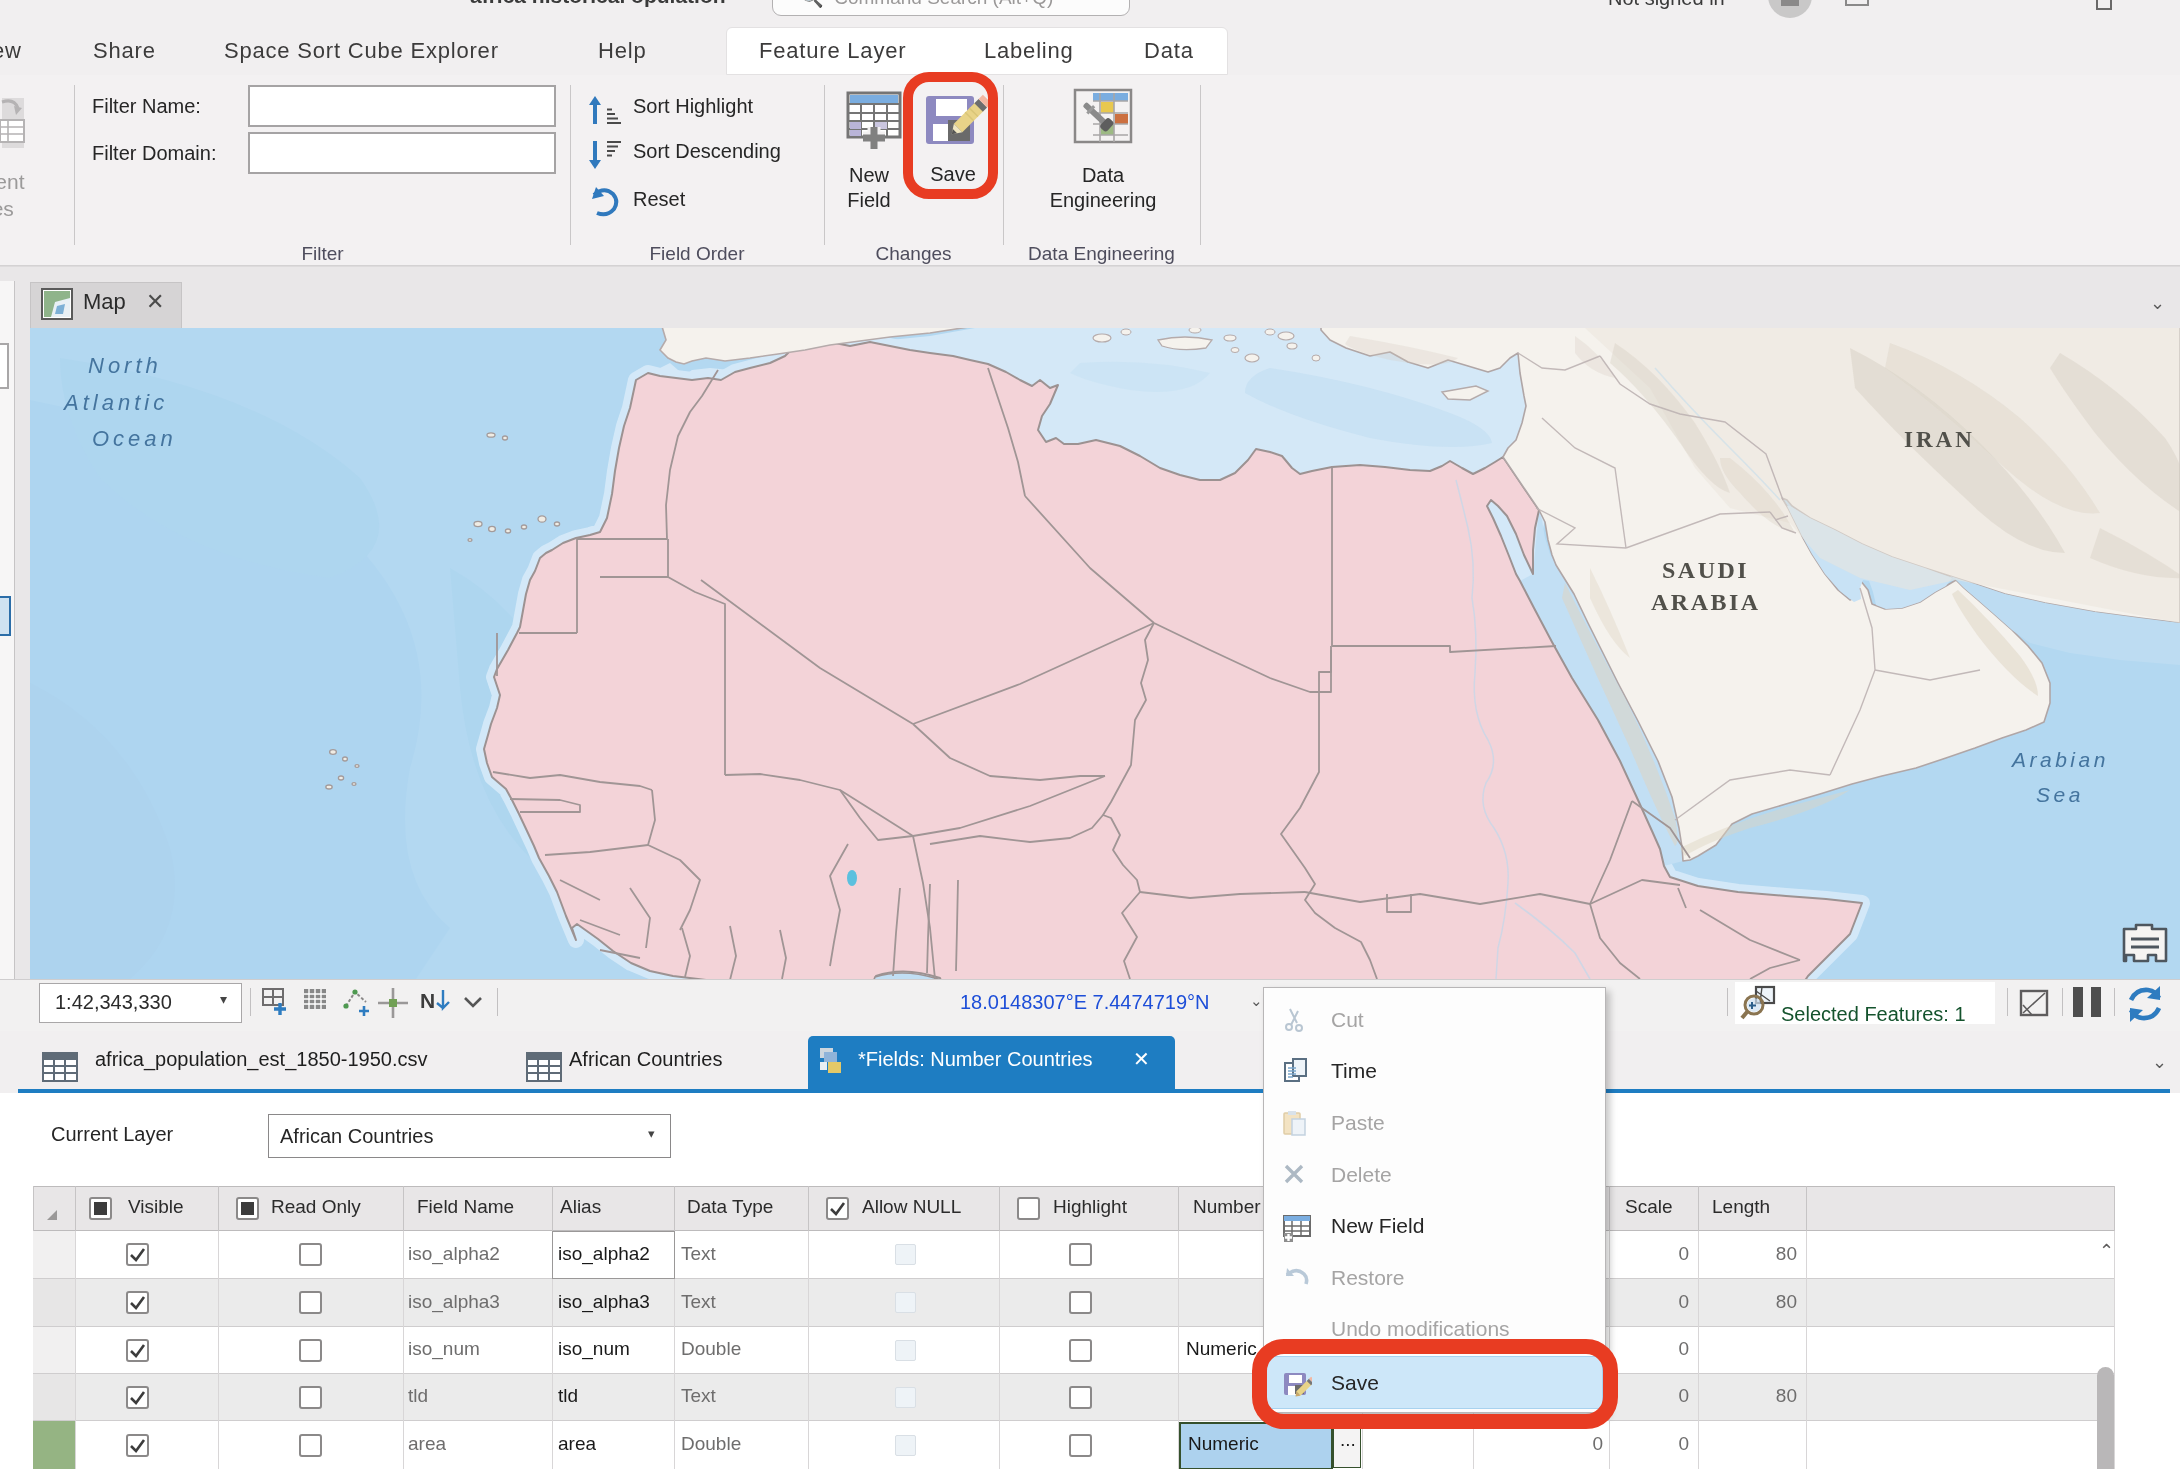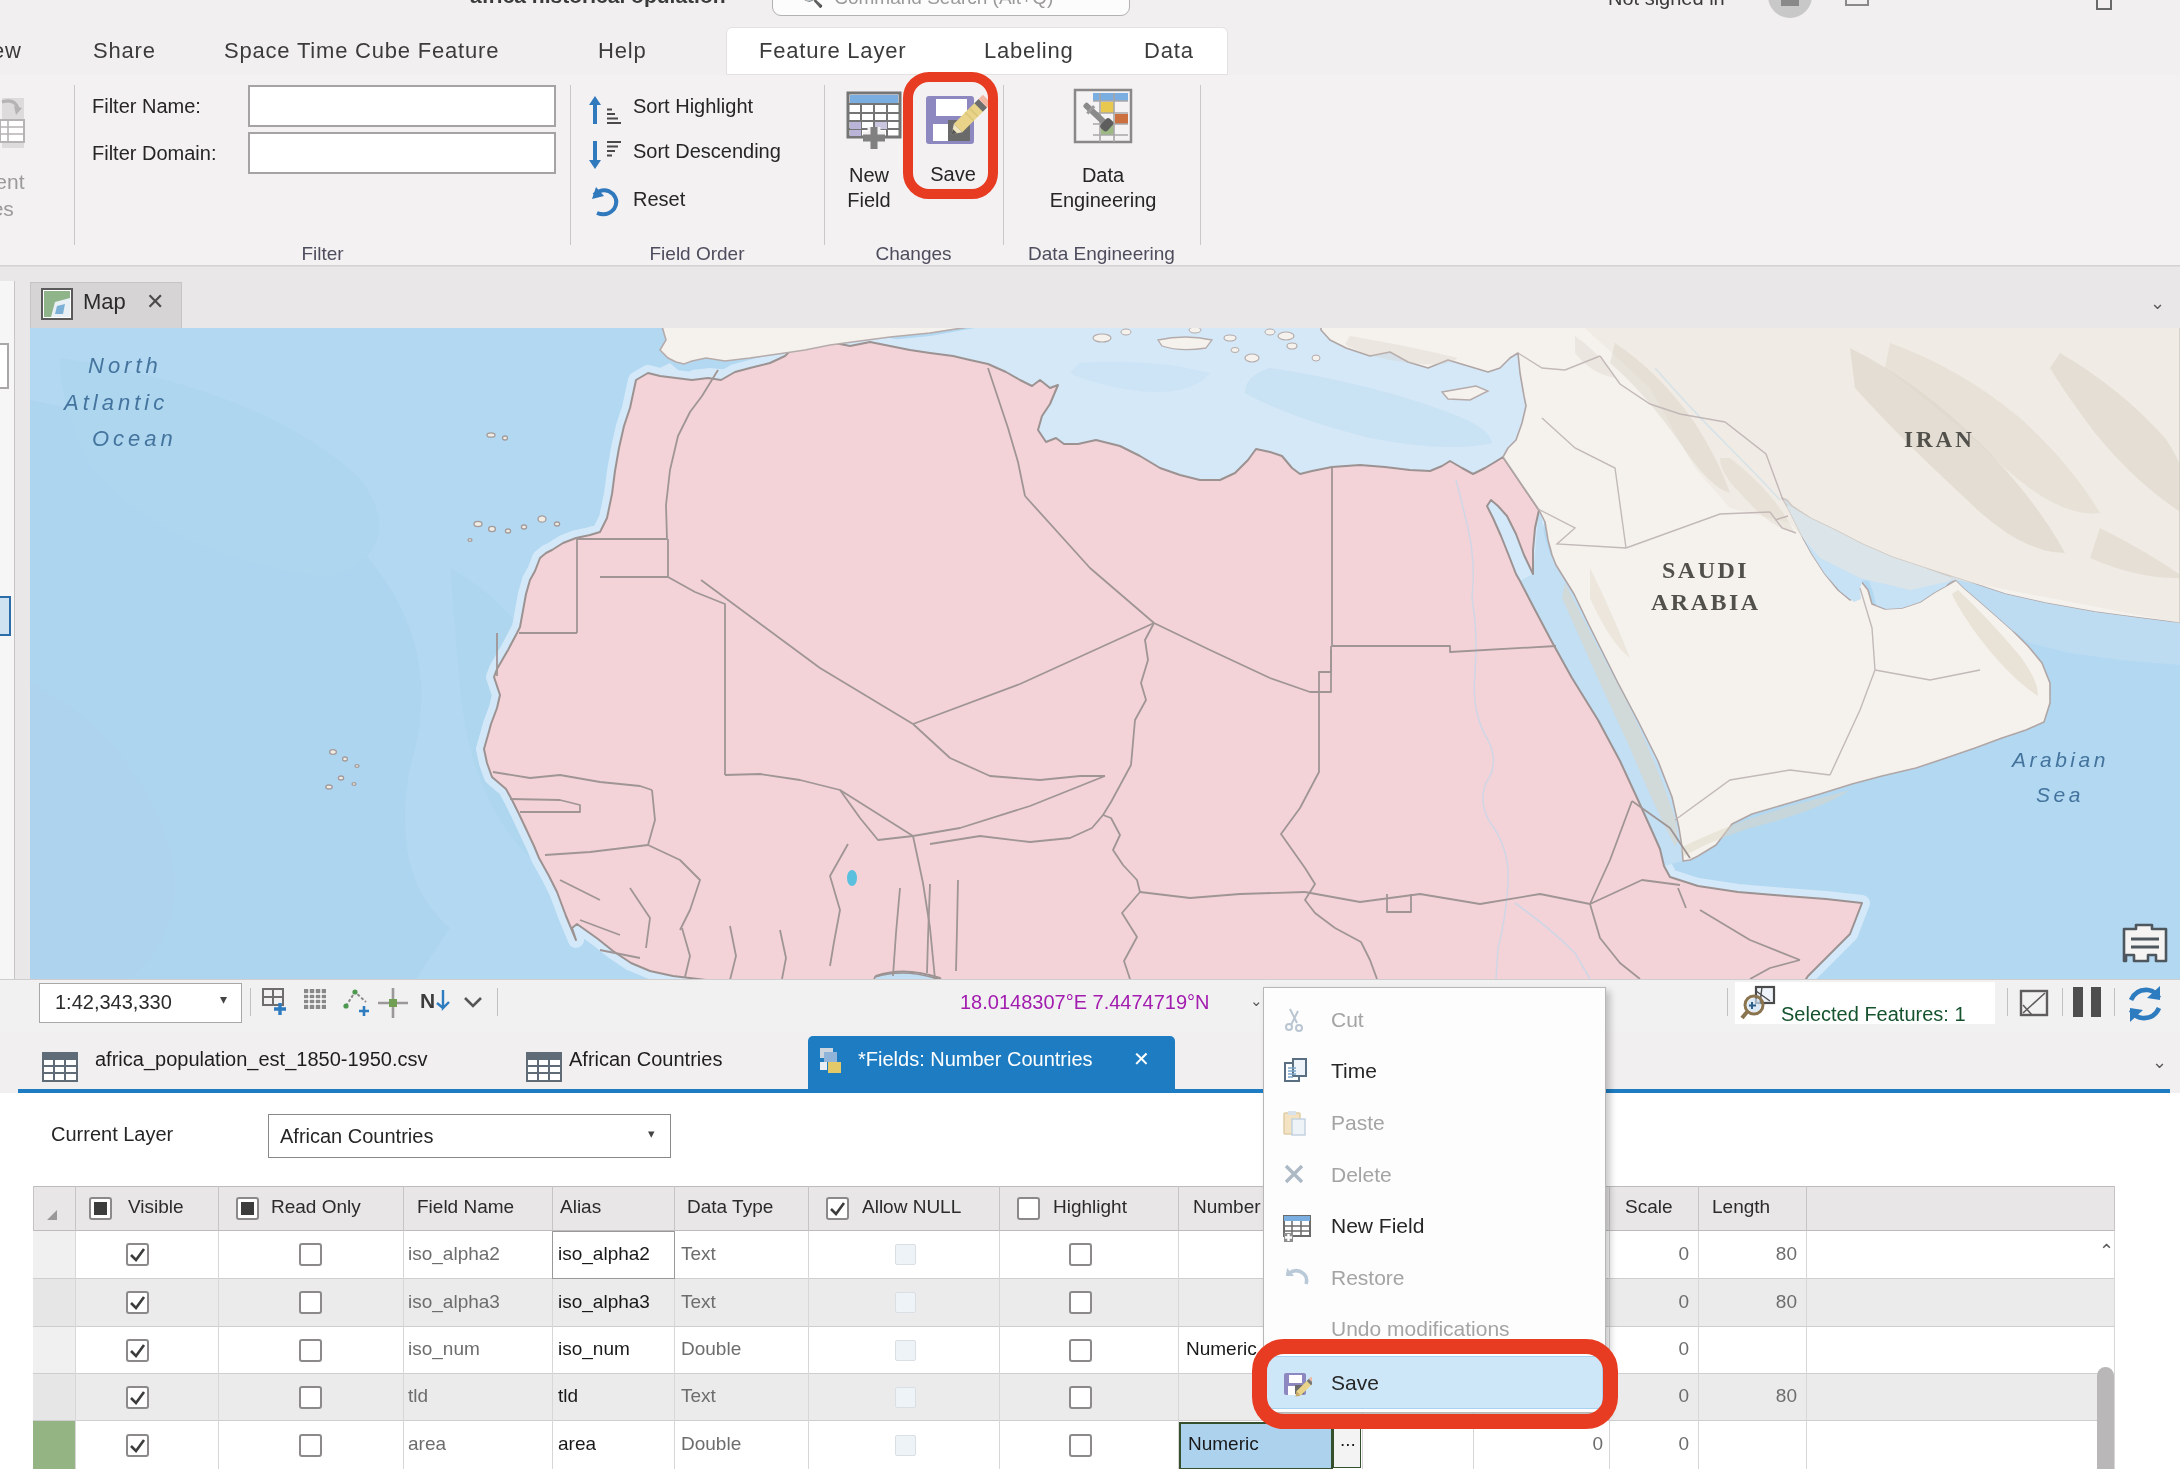--- a/index.html
+++ b/index.html
@@ -19,21 +19,21 @@
   <div class="abs" style="left:1781px;top:-6px;width:18px;height:12px;background:#8a8989;"></div>
   <div class="abs" style="left:1845px;top:-8px;width:24px;height:14px;border:2px solid #8a8989;background:#f1eff0;"></div>
   <div class="abs" style="left:2096px;top:-6px;width:16px;height:16px;border:2px solid #6a6969;background:#f1eff0;"></div>
 </div>
 
 <div class="abs" style="left:0;top:25px;width:2180px;height:50px;background:#f1eff0;">
   <div class="abs" style="left:726px;top:2px;width:502px;height:48px;background:#ffffff;border:1px solid #e3e1e2;border-radius:6px 6px 0 0;"></div>
   <div class="abs" style="left:0;top:0;width:2180px;height:48px;font-size:22px;color:#3c3b3b;letter-spacing:0.8px;">
     <span class="abs" style="left:-8px;top:13px;">ew</span>
     <span class="abs" style="left:93px;top:13px;">Share</span>
-    <span class="abs" style="left:224px;top:13px;">Space Time Cube Feature</span>
+    <span class="abs" style="left:224px;top:13px;">Space Sort Cube Explorer</span>
     <span class="abs" style="left:598px;top:13px;">Help</span>
     <span class="abs" style="left:759px;top:13px;">Feature Layer</span>
     <span class="abs" style="left:984px;top:13px;">Labeling</span>
     <span class="abs" style="left:1144px;top:13px;">Data</span>
   </div>
 </div>
 
 <div class="abs" id="ribbon" style="left:0;top:75px;width:2180px;height:191px;background:#f3f1f2;border-bottom:1px solid #d4d2d3;">
 
   <div class="abs" style="left:2px;top:23px;width:22px;height:50px;background:#dddbdc;"></div>
@@ -255,21 +255,21 @@
   </g>
 </svg>
 </div>
 
 <div class="abs" style="left:0;top:979px;width:2180px;height:52px;background:#f2f1f1;border-top:1px solid #cfcdce;">
   <div class="abs" style="left:39px;top:3px;width:203px;height:40px;background:#fff;border:1px solid #a9a7a8;"></div>
   <div class="abs" style="left:55px;top:11px;font-size:20px;color:#2b2b2b;">1:42,343,330</div>
   <div class="abs" style="left:220px;top:11px;font-size:14px;color:#444;">▾</div>
   <div class="abs" style="left:250px;top:8px;width:1px;height:28px;background:#c2c0c1;"></div>
   <div class="abs" style="left:497px;top:8px;width:1px;height:28px;background:#c2c0c1;"></div>
-  <div class="abs" style="left:960px;top:11px;font-size:20px;color:#a21caf;">18.0148307°E 7.4474719°N</div>
+  <div class="abs" style="left:960px;top:11px;font-size:20px;color:#1d4ed8;">18.0148307°E 7.4474719°N</div>
   <div class="abs" style="left:1250px;top:12px;font-size:15px;color:#555;">⌄</div>
   <div class="abs" style="left:1727px;top:8px;width:1px;height:28px;background:#c2c0c1;"></div>
   <div class="abs" style="left:1735px;top:2px;width:260px;height:42px;background:#fff;"></div>
   <div class="abs" style="left:1781px;top:23px;font-size:20px;color:#14532d;">Selected Features: 1</div>
   <div class="abs" style="left:2007px;top:8px;width:1px;height:28px;background:#c2c0c1;"></div>
   <div class="abs" style="left:2062px;top:8px;width:1px;height:28px;background:#c2c0c1;"></div>
   <div class="abs" style="left:2073px;top:7px;width:10px;height:30px;background:#4e4e4e;"></div>
   <div class="abs" style="left:2091px;top:7px;width:10px;height:30px;background:#4e4e4e;"></div>
   <div class="abs" style="left:2114px;top:8px;width:1px;height:28px;background:#c2c0c1;"></div>
 </div>

